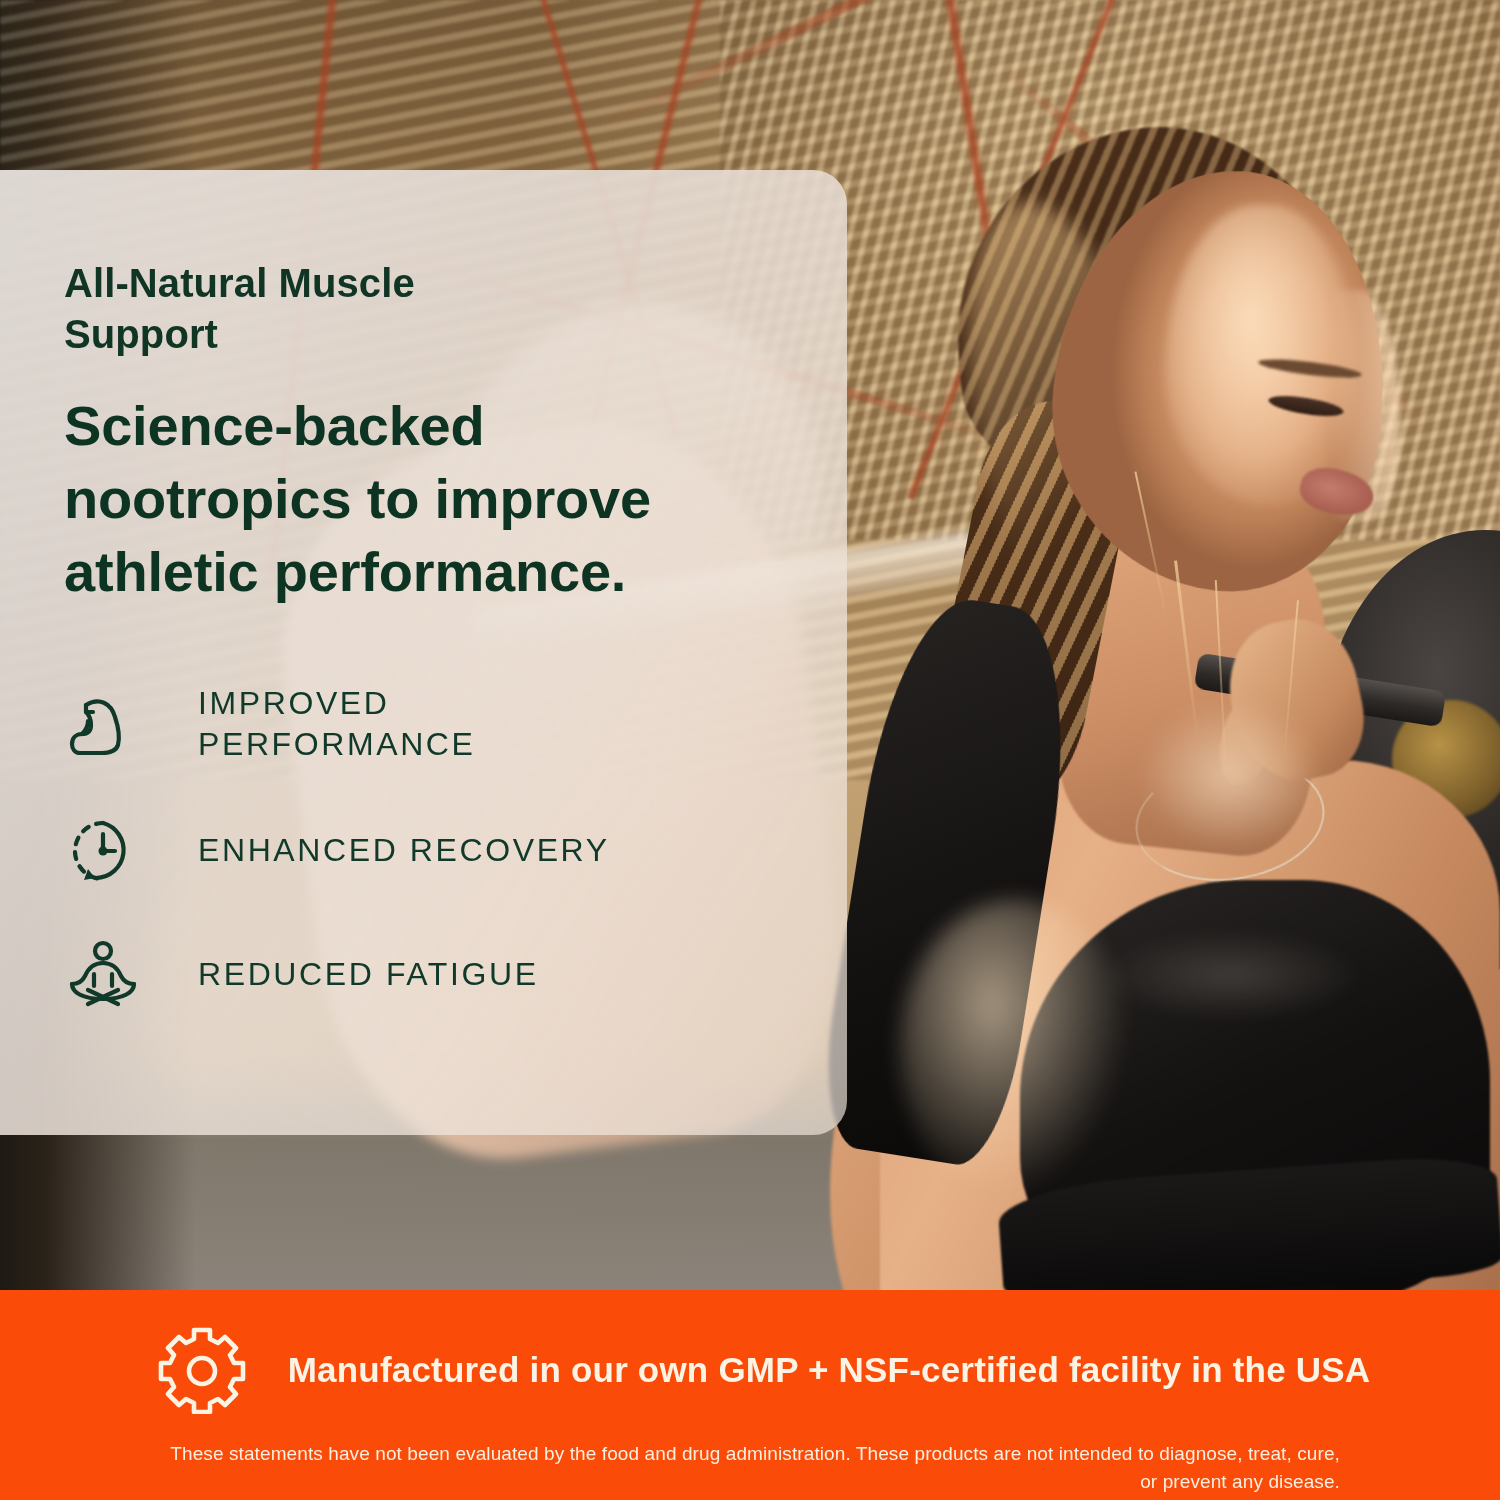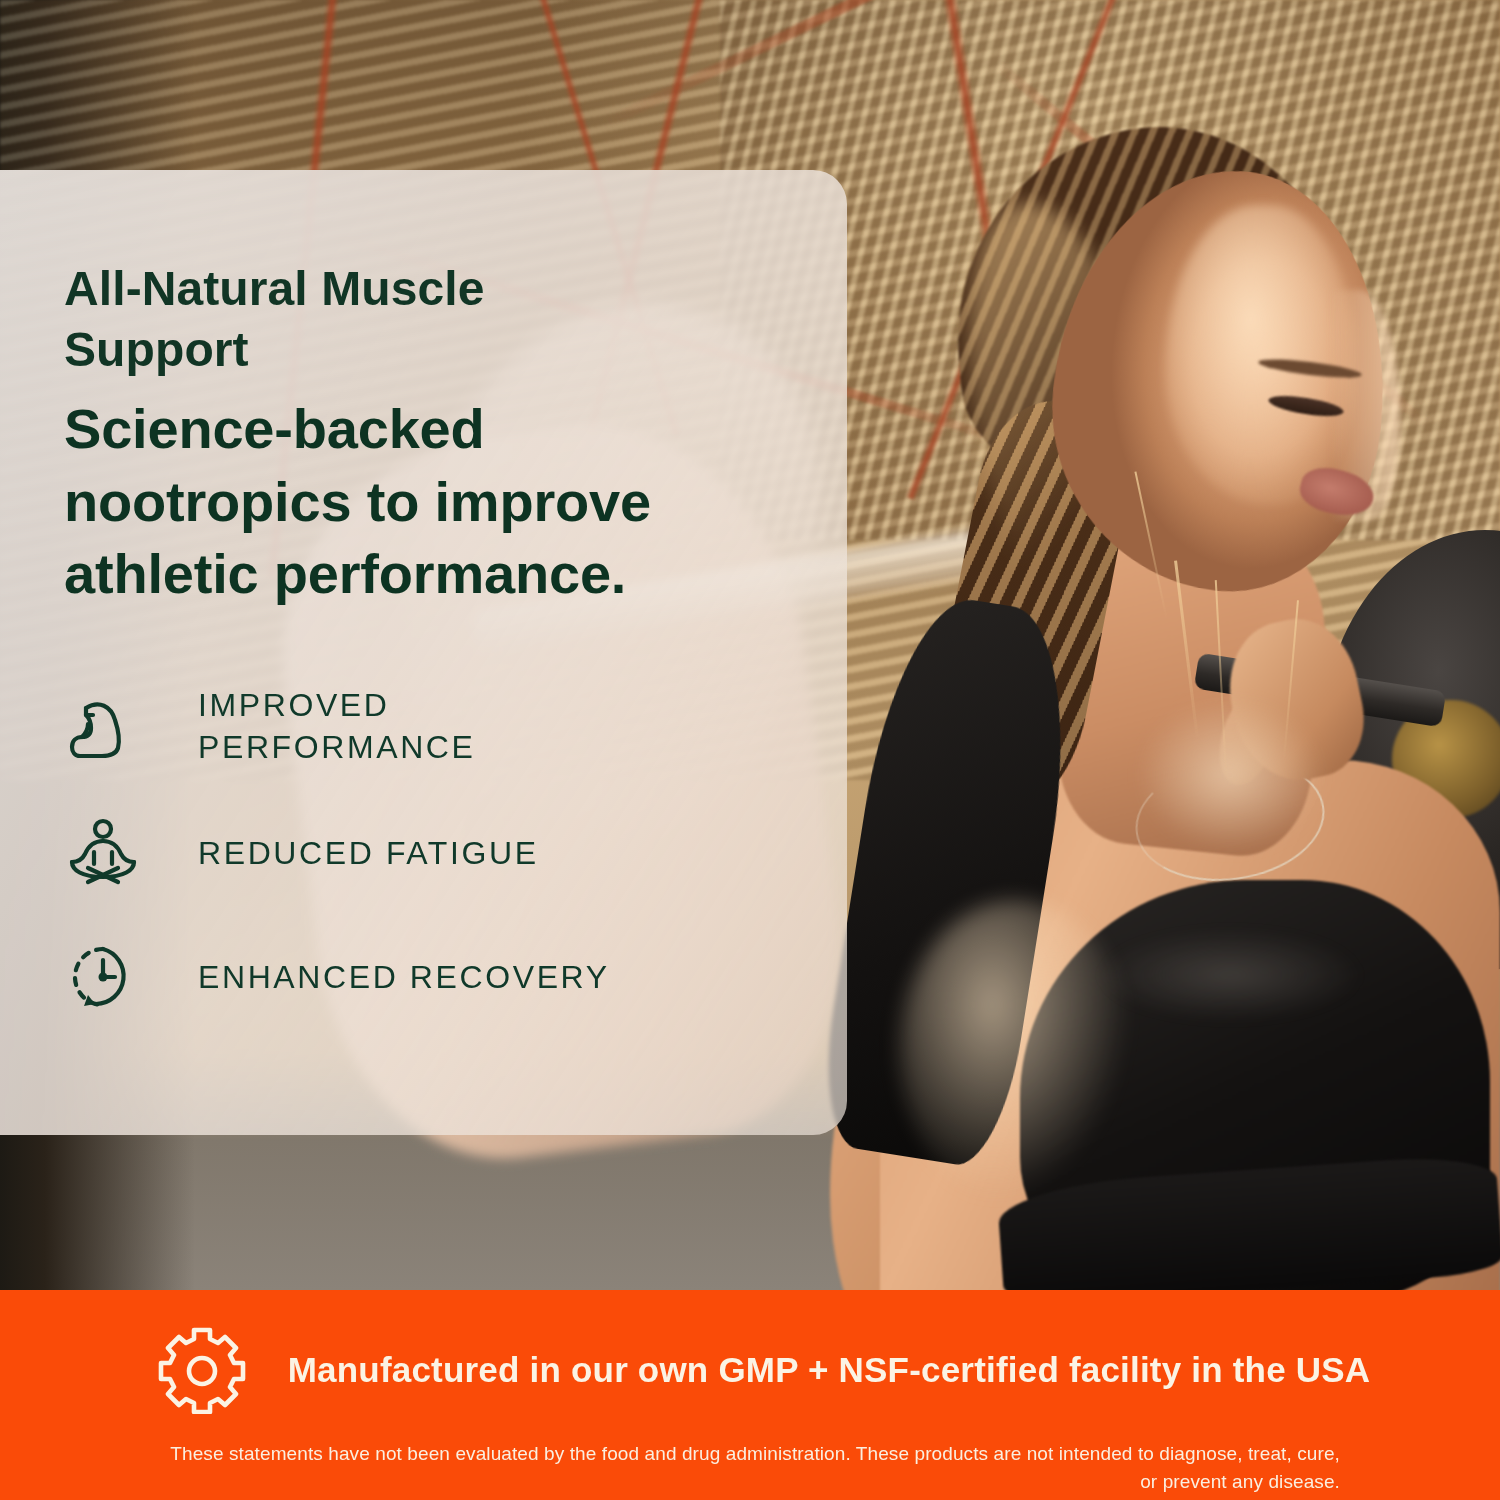--- a/index.html
+++ b/index.html
@@ -306,30 +306,30 @@
         rgba(229,221,215,.935) 26%,
         rgba(232,222,214,.875) 50%,
         rgba(236,226,217,.80) 70%,
         rgba(240,230,221,.72) 88%,
         rgba(243,233,224,.66) 100%);
     backdrop-filter:blur(2px);
     padding:88px 80px 0 104px;
   }
 
   .eyebrow {
-    font-size:48px;
+    font-size:40px;
     font-weight:700;
     line-height:1.28;
     color:#113525;
     letter-spacing:.1px;
     max-width:470px;
   }
 
   .headline {
-    margin-top:12px;
+    margin-top:30px;
     font-size:56px;
     font-weight:700;
     line-height:1.30;
     color:#0d3322;
     letter-spacing:-.2px;
     max-width:720px;
   }
 
   .features {
     margin-top:74px;
@@ -468,55 +468,55 @@
         <span class="feature-icon">
           <svg width="74" height="74" viewBox="0 0 74 74" fill="none" stroke="#10392a" stroke-width="4.2" stroke-linecap="round" stroke-linejoin="round">
             <path d="M20 18 L20 25 L27 25"></path>
             <path d="M20 18 C33 10 45 16 49 30 C53 42 54 50 52 58 C50 64 44 66 36 66
                      L14 66 C9 66 6 62 6 57 C6 51 10 47 16 47
                      C22 47 25 44 25 38 C25 32 23 28 20 25"></path>
             <path d="M16 47 C20 43 22 39 22 34"></path>
           </svg>
         </span>
         <span class="feature-label">IMPROVED PERFORMANCE</span>
+      </div>
+
+      <div class="feature">
+        <span class="feature-icon">
+          <svg width="74" height="74" viewBox="0 0 74 74" fill="none" stroke="#10392a" stroke-width="4.2" stroke-linecap="round" stroke-linejoin="round">
+
+            <path d="M37 9 A28 28 0 0 0 37 65" stroke-dasharray="7 8"></path>
+
+            <path d="M37 9 A28 28 0 0 1 30 64"></path>
+
+            <path d="M22 55 L29 64 L18 66 Z" fill="#10392a" stroke="none"></path>
+
+            <path d="M37 20 L37 37 L49 37"></path>
+            <circle cx="37" cy="37" r="4.5" fill="#10392a" stroke="none"></circle>
+          </svg>
+        </span>
+        <span class="feature-label">ENHANCED RECOVERY</span>
       </div>
 
       <div class="feature">
         <span class="feature-icon">
           <svg width="74" height="74" viewBox="0 0 74 74" fill="none" stroke="#10392a" stroke-width="4.2" stroke-linecap="round" stroke-linejoin="round">
             <circle cx="37" cy="13" r="8"></circle>
             <path d="M37 25 C27 25 22 31 19 38 C16 44 11 46 6 46"></path>
             <path d="M37 25 C47 25 52 31 55 38 C58 44 63 46 68 46"></path>
             <path d="M28 36 L28 48"></path>
             <path d="M46 36 L46 48"></path>
             <path d="M6 46 C6 54 16 61 37 61 C58 61 68 54 68 46"></path>
             <path d="M22 52 L52 66"></path>
             <path d="M52 52 L22 66"></path>
           </svg>
         </span>
         <span class="feature-label">REDUCED FATIGUE</span>
       </div>
 
-      <div class="feature">
-        <span class="feature-icon">
-          <svg width="74" height="74" viewBox="0 0 74 74" fill="none" stroke="#10392a" stroke-width="4.2" stroke-linecap="round" stroke-linejoin="round">
-
-            <path d="M37 9 A28 28 0 0 0 37 65" stroke-dasharray="7 8"></path>
-
-            <path d="M37 9 A28 28 0 0 1 30 64"></path>
-
-            <path d="M22 55 L29 64 L18 66 Z" fill="#10392a" stroke="none"></path>
-
-            <path d="M37 20 L37 37 L49 37"></path>
-            <circle cx="37" cy="37" r="4.5" fill="#10392a" stroke="none"></circle>
-          </svg>
-        </span>
-        <span class="feature-label">ENHANCED RECOVERY</span>
-      </div>
-
     </div>
   </div>
 
   <div class="footer">
 
     <div class="footer-main">
       <span class="gear-icon">
         <svg width="92" height="92" viewBox="0 0 92 92" fill="none" stroke="#FBF3E4" stroke-width="4.6" stroke-linejoin="round" stroke-linecap="round">
           <path d="M38 8 H54 V17 L62 21 L69 15 L80 26 L74 33 L78 41 H87 V57 H78 L74 65 L80 72
                    L69 83 L62 77 L54 81 V90 H38 V81 L30 77 L23 83 L12 72 L18 65 L14 57 H5 V41

